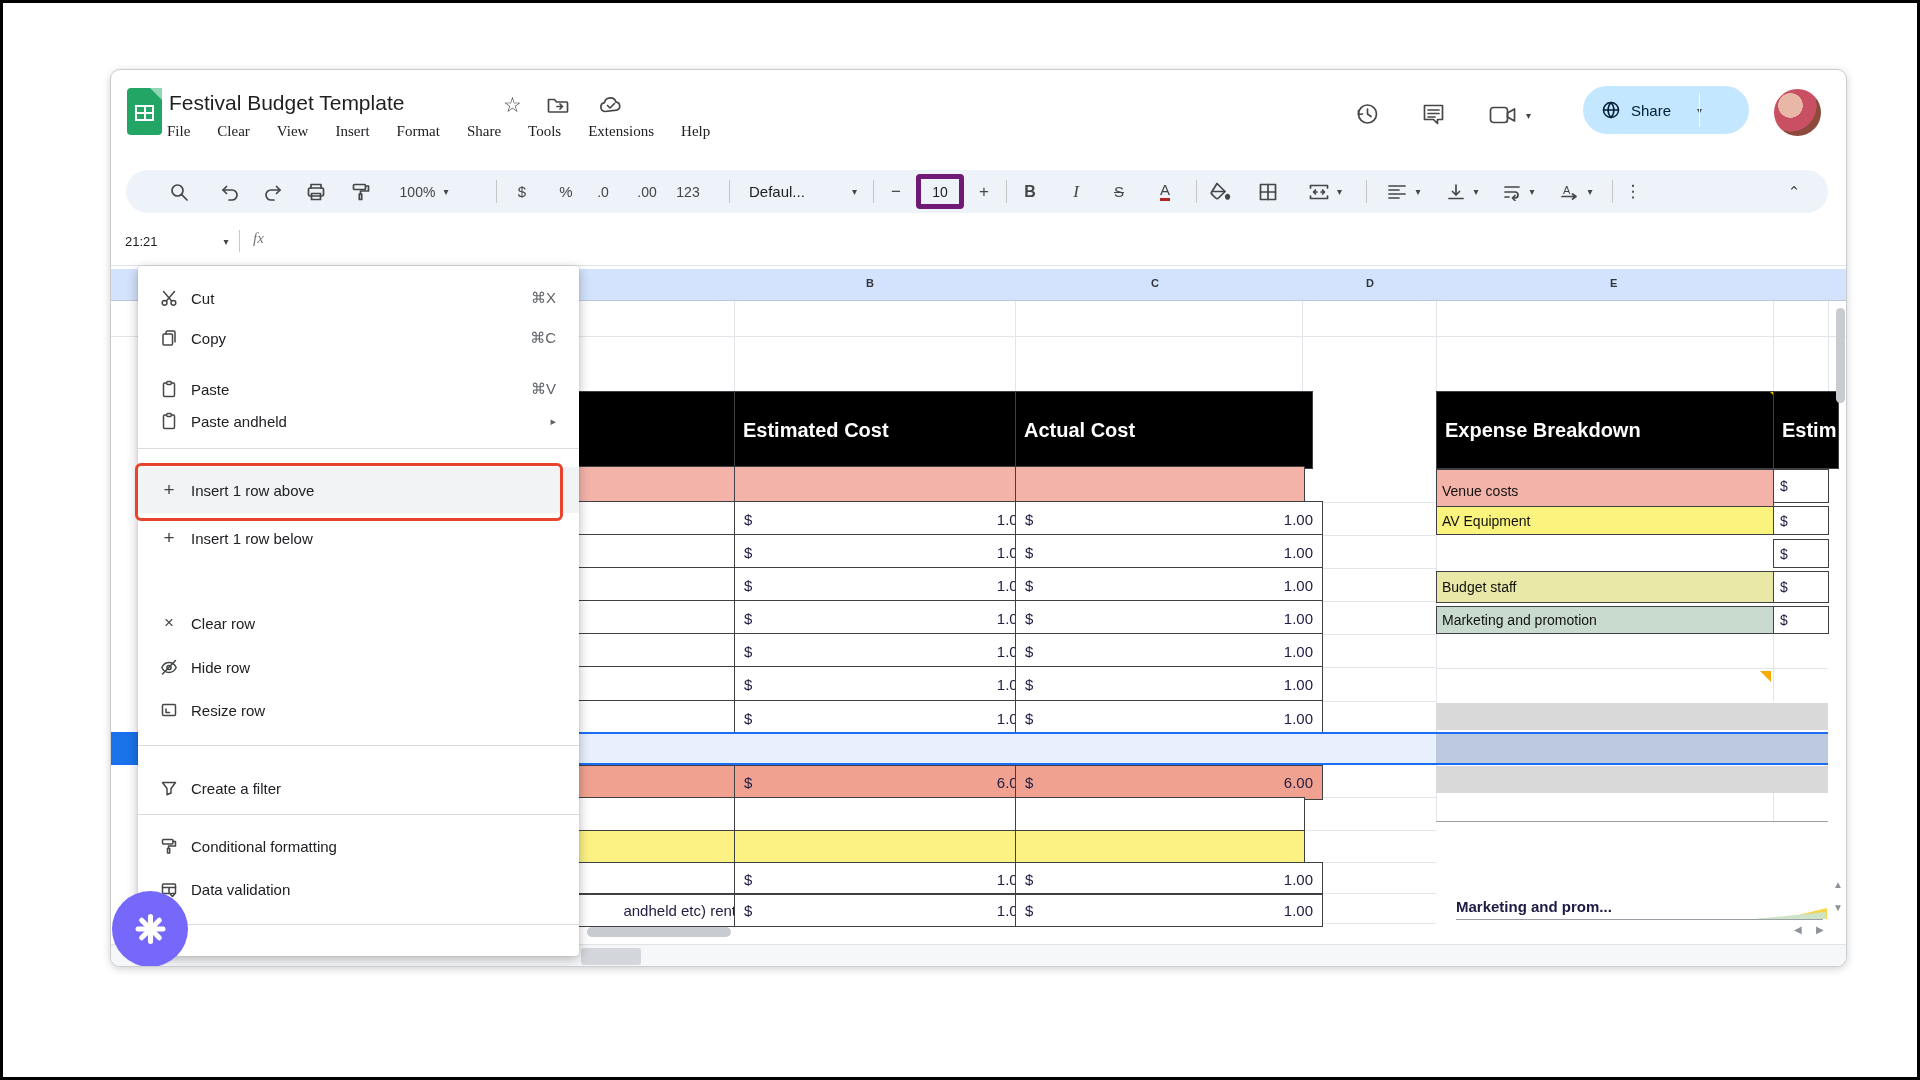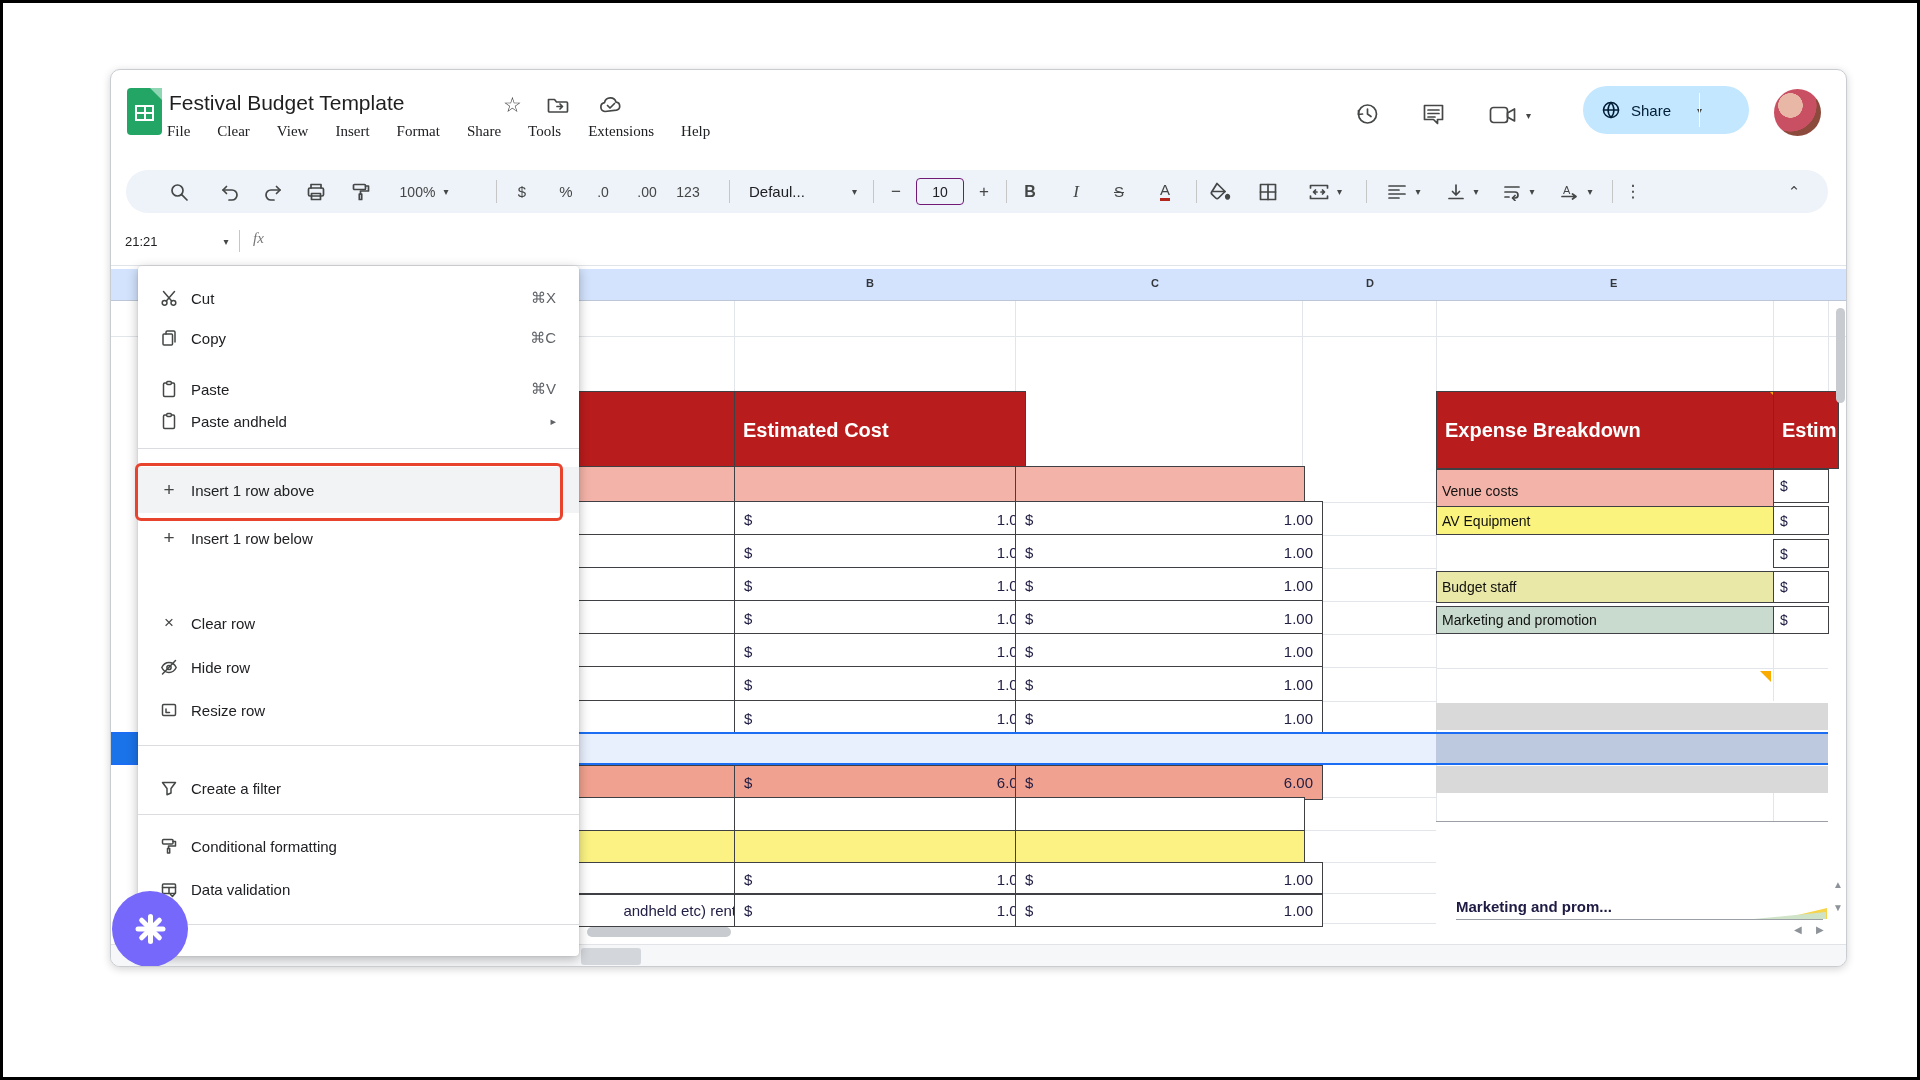--- a/index.html
+++ b/index.html
@@ -24,40 +24,40 @@
       color:#001d35;font-size:15px;font-weight:500;display:flex;align-items:center;}
   .share-div{position:absolute;left:116px;top:7px;width:1px;height:34px;background:#fff;}
   .avatar{left:1663px;top:19px;width:47px;height:47px;border-radius:50%;
       background:radial-gradient(circle at 35% 35%, #e9b7a6 0 28%, #c94f63 29% 60%, #8c4a3c 61% 100%);}
   
   .toolbar{left:15px;top:100px;width:1702px;height:43px;background:#eef2f9;border-radius:22px;}
   .tb{position:absolute;top:0;height:43px;display:flex;align-items:center;justify-content:center;
       color:#444746;font-size:14px;}
   .sep{position:absolute;top:10px;width:1px;height:23px;background:#c4c7c5;}
   .caret{font-size:10px;color:#444746;}
-  .fsize{border:1px solid #701a75;border-radius:4px;width:46px;height:25px;display:flex;
+  .fsize{border:5px solid #701a75;border-radius:4px;width:46px;height:25px;display:flex;
       align-items:center;justify-content:center;font-size:14px;color:#202124;}
   .bld{font-weight:bold;font-size:16px;}
   .itl{font-style:italic;font-family:"Liberation Serif",serif;font-size:17px;}
   .strike{text-decoration:line-through;font-size:15px;}
   .acolor{font-size:15px;border-bottom:3px solid #b3261e;line-height:15px;padding-bottom:1px;}
   
   .namebox{left:12px;top:152px;width:110px;height:38px;font-size:13px;color:#202124;}
   .fx{font-style:italic;font-family:"Liberation Serif",serif;color:#747775;font-size:15px;}
   .fbar-line{left:0;top:195px;width:1737px;height:1px;background:#e0e3e7;}
   
   .colhead{left:0;top:199px;width:1735px;height:32px;background:#d3e3fd;border-bottom:1px solid #bcc6d4;}
   .collbl{position:absolute;top:8px;font-size:11px;font-weight:bold;color:#32363b;}
   .vline{position:absolute;width:1px;background:#e2e5e9;}
   .hline{position:absolute;height:1px;background:#e2e5e9;}
   .cell{position:absolute;border:1px solid #3f4043;}
   .moneycell{display:flex;align-items:center;justify-content:space-between;
       padding:0 9px;font-size:15px;color:#232046;background:#fff;}
   .hdrcell{color:#fff;font-weight:bold;font-size:20px;display:flex;align-items:center;
-      padding-left:8px;background:#b91c1c;}
+      padding-left:8px;background:#000000;}
   .note-tri{position:absolute;width:0;height:0;border-top:13px solid #f9ab00;
       border-left:13px solid transparent;}
   .exp-row{display:flex;align-items:center;padding-left:5px;font-size:14px;color:#111;
       border:1px solid #3f4043;}
   .dollarcell{display:flex;align-items:center;padding-left:6px;font-size:14px;color:#232046;
       background:#fff;border:1px solid #3f4043;}
   .sel-line{position:absolute;height:2px;background:#1b6ef3;left:0;width:1717px;}
   .graycell{position:absolute;background:#d9d9d9;}
   .scrollthumb{background:#c8cbcf;border-radius:5px;}
   .scr-arrow{position:absolute;color:#8d9399;font-size:10px;}
@@ -304,20 +304,23 @@
   <div class="hline" style="left:1191px;top:760px;width:134px"></div>
   <div class="hline" style="left:1191px;top:792px;width:134px"></div>
   <div class="hline" style="left:1191px;top:823px;width:134px"></div>
   <div class="hline" style="left:1191px;top:853px;width:134px"></div>
   <div class="hline" style="left:1325px;top:598px;width:392px"></div>
 
   <div class="cell hdrcell" style="left:400px;top:321px;width:224px;height:76px"></div>
   <div class="cell hdrcell" style="left:623px;top:321px;width:282px;height:76px">
       <span>Estimated Cost</span>
     </div>
+  <div class="cell hdrcell" style="left:904px;top:321px;width:288px;height:76px">
+      <span>Actual Cost</span>
+    </div>
 
   <div class="cell" style="left:400px;top:396px;width:224px;height:36px;background:#f4b3a8"></div>
   <div class="cell" style="left:623px;top:396px;width:282px;height:36px;background:#f4b3a8"></div>
   <div class="cell" style="left:904px;top:396px;width:288px;height:36px;background:#f4b3a8"></div>
 
   <div class="cell" style="left:400px;top:431px;width:224px;height:34px;background:#fff"></div>
   <div class="cell moneycell" style="left:623px;top:431px;width:282px;height:34px">
       <span>$</span>
       <span>1.00</span>
     </div>

